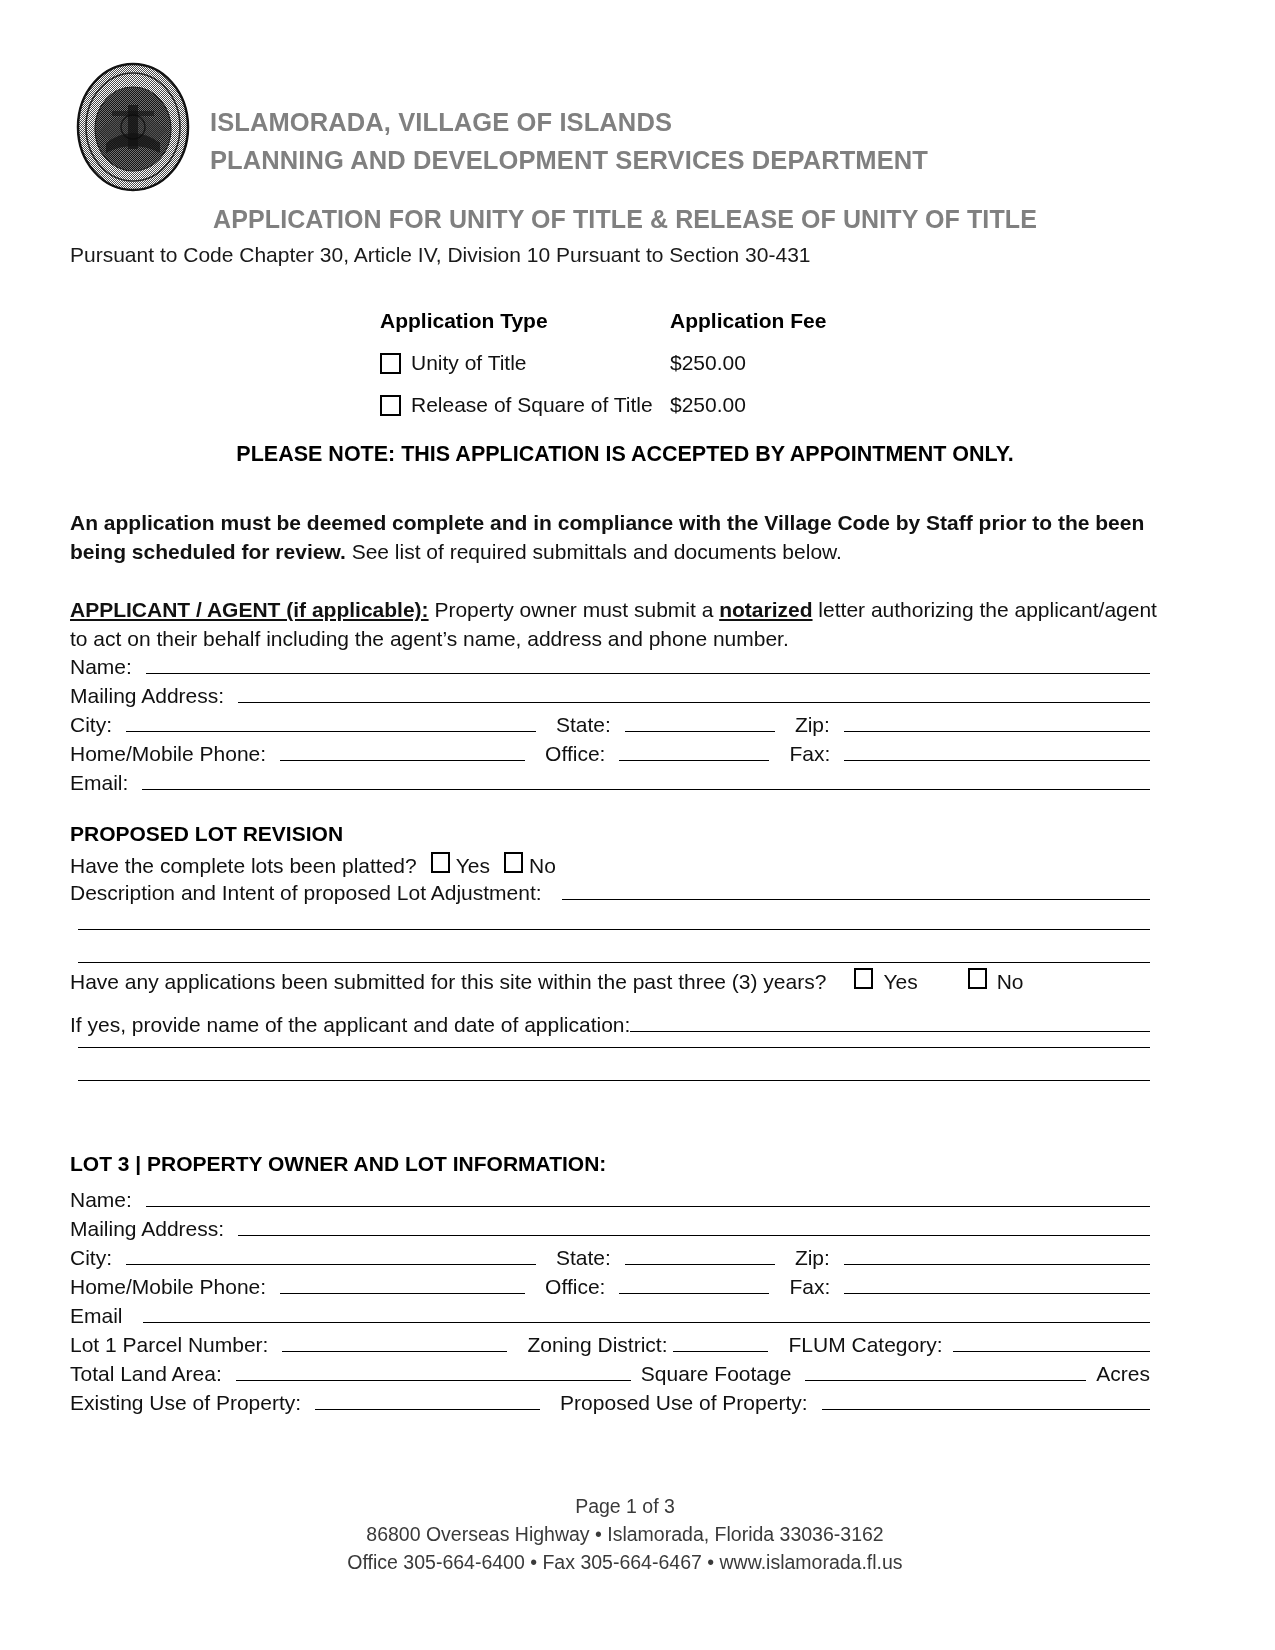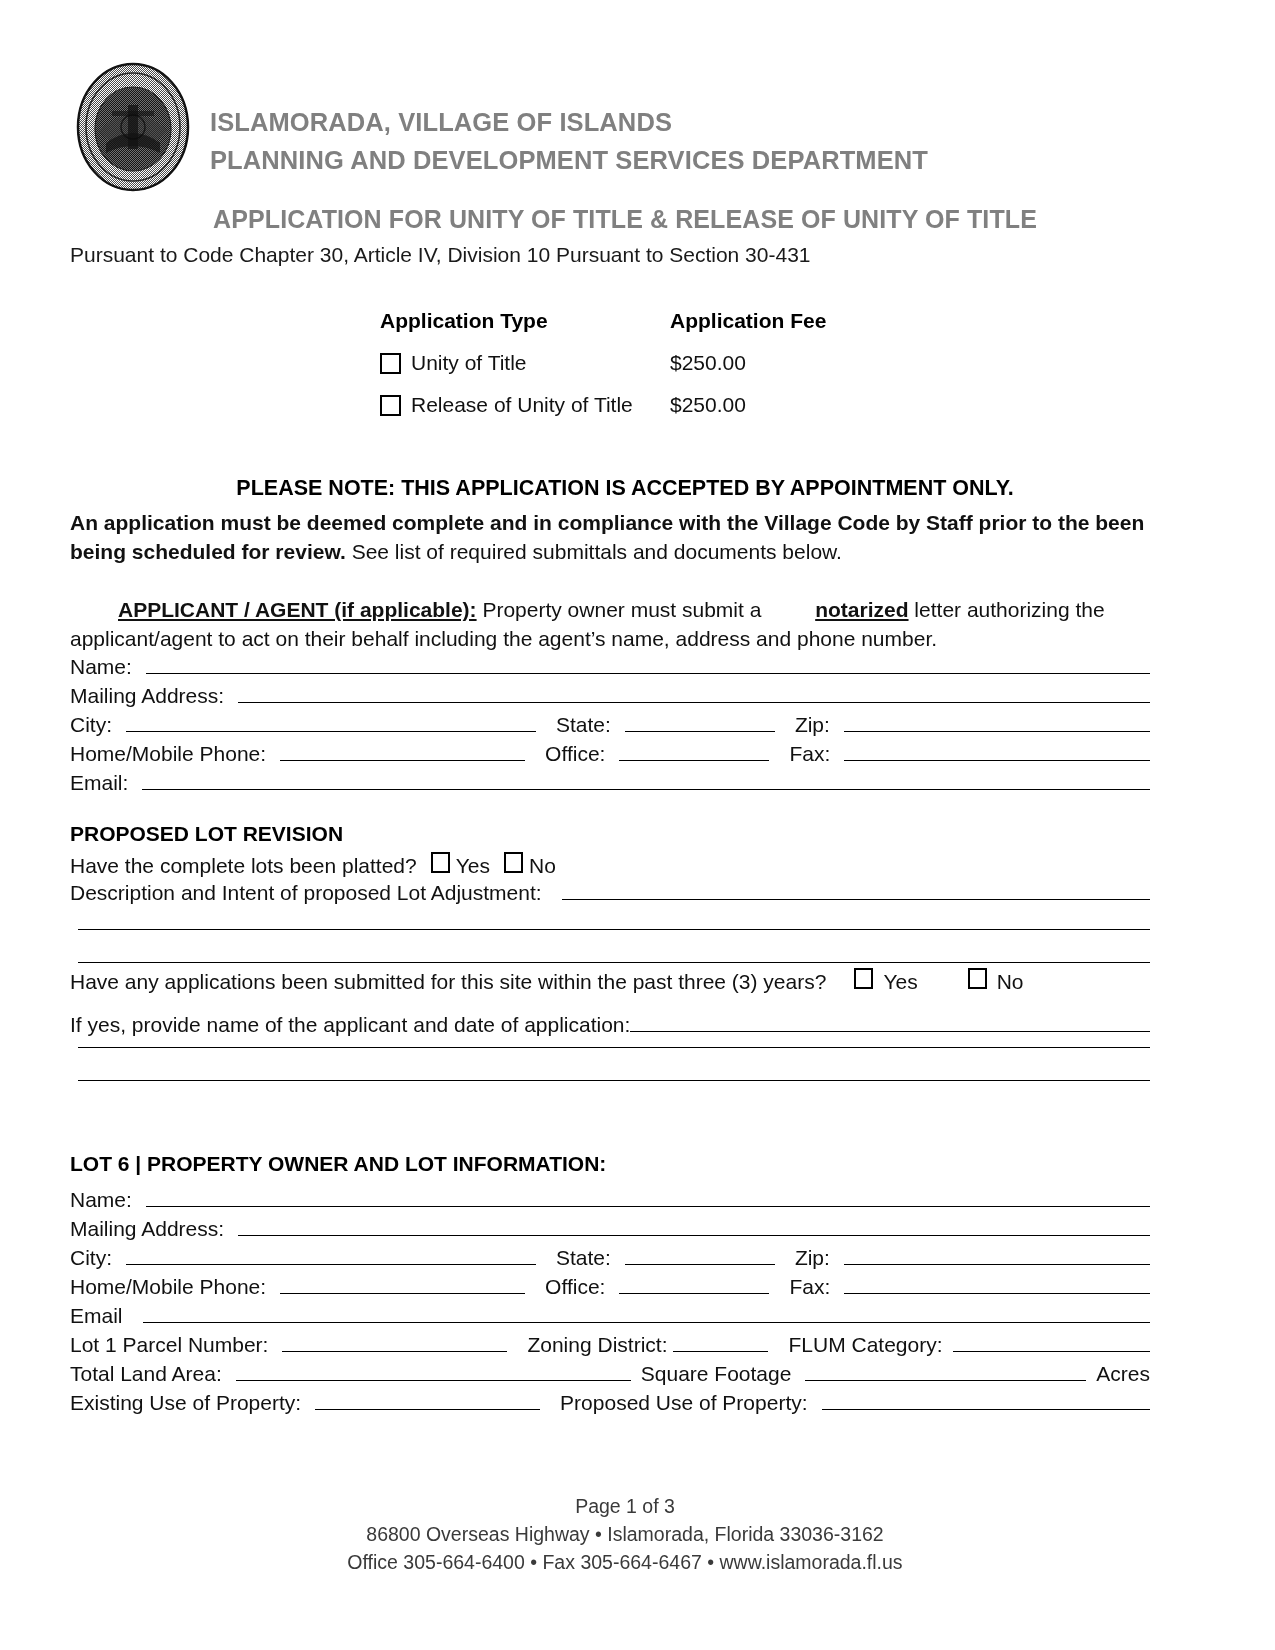--- a/index.html
+++ b/index.html
@@ -119,35 +119,35 @@
     border: 2px solid #000;
     box-sizing: border-box;
     background: #fff;
     flex: 0 0 auto;
   }
 
   
   .notice {
     position: absolute;
     left: 0;
-    top: 476px;
+    top: 442px;
     width: 1110px;
     text-align: center;
     font-size: 21.5px;
     font-weight: bold;
     white-space: nowrap;
   }
   .para {
     position: absolute;
     font-size: 21px;
     line-height: 29px;
     color: #111;
   }
   .para b { font-weight: bold; }
-  .u { text-decoration: underline; margin-left: 48px; }
+  .u { text-decoration: underline; }
 
   .para-compliance { left: 0; top: 508px; width: 1110px; }
   .para-applicant  { left: 0; top: 595px; width: 1110px; }
 
   
   .frow {
     position: absolute;
     display: flex;
     align-items: baseline;
     font-size: 21px;
@@ -251,21 +251,21 @@
       <div class="apptype-row">
         <div class="col-a">
           <span class="chk"></span>
           <span class="cell-text">Unity of Title</span>
         </div>
         <div class="col-b"><span class="cell-text">$250.00</span></div>
       </div>
       <div class="apptype-row">
         <div class="col-a">
           <span class="chk"></span>
-          <span class="cell-text">Release of Unity of Title</span>
+          <span class="cell-text">Release of Square of Title</span>
         </div>
         <div class="col-b"><span class="cell-text">$250.00</span></div>
       </div>
     </div>
 
     <div class="notice">PLEASE NOTE: THIS APPLICATION IS ACCEPTED BY APPOINTMENT ONLY.</div>
 
     <div class="para para-compliance"><b>An application must be deemed complete and in compliance with the Village Code by Staff prior to the been being scheduled for review.</b><span> See list of required submittals and documents below.</span></div>
 
     <div class="para para-applicant"><b class="u">APPLICANT / AGENT (if applicable):</b><span> Property owner must submit a </span><b class="u">notarized</b><span> letter authorizing the applicant/agent to act on their behalf including the agent’s name, address and phone number.</span></div>
@@ -352,21 +352,21 @@
     </div>
 
     <div class="frow" style="left:0; top:997px; width:1080px;margin-top:16px;">
       <span class="lbl">If yes, provide name of the applicant and date of application:</span>
       <span class="rule grow"></span>
     </div>
 
     <div class="long-rule" style="left:8px; top:1047px; width:1072px;"></div>
     <div class="long-rule" style="left:8px; top:1080px; width:1072px;"></div>
 
-    <div class="section-head" style="left:0; top:1152px;">LOT 6 | PROPERTY OWNER AND LOT INFORMATION:</div>
+    <div class="section-head" style="left:0; top:1152px;">LOT 3 | PROPERTY OWNER AND LOT INFORMATION:</div>
 
     <div class="frow" style="left:0; top:1188px; width:1080px;">
       <span class="lbl">Name:</span>
       <span class="sp14"></span>
       <span class="rule grow"></span>
     </div>
 
     <div class="frow" style="left:0; top:1217px; width:1080px;">
       <span class="lbl">Mailing Address:</span>
       <span class="sp14"></span>

